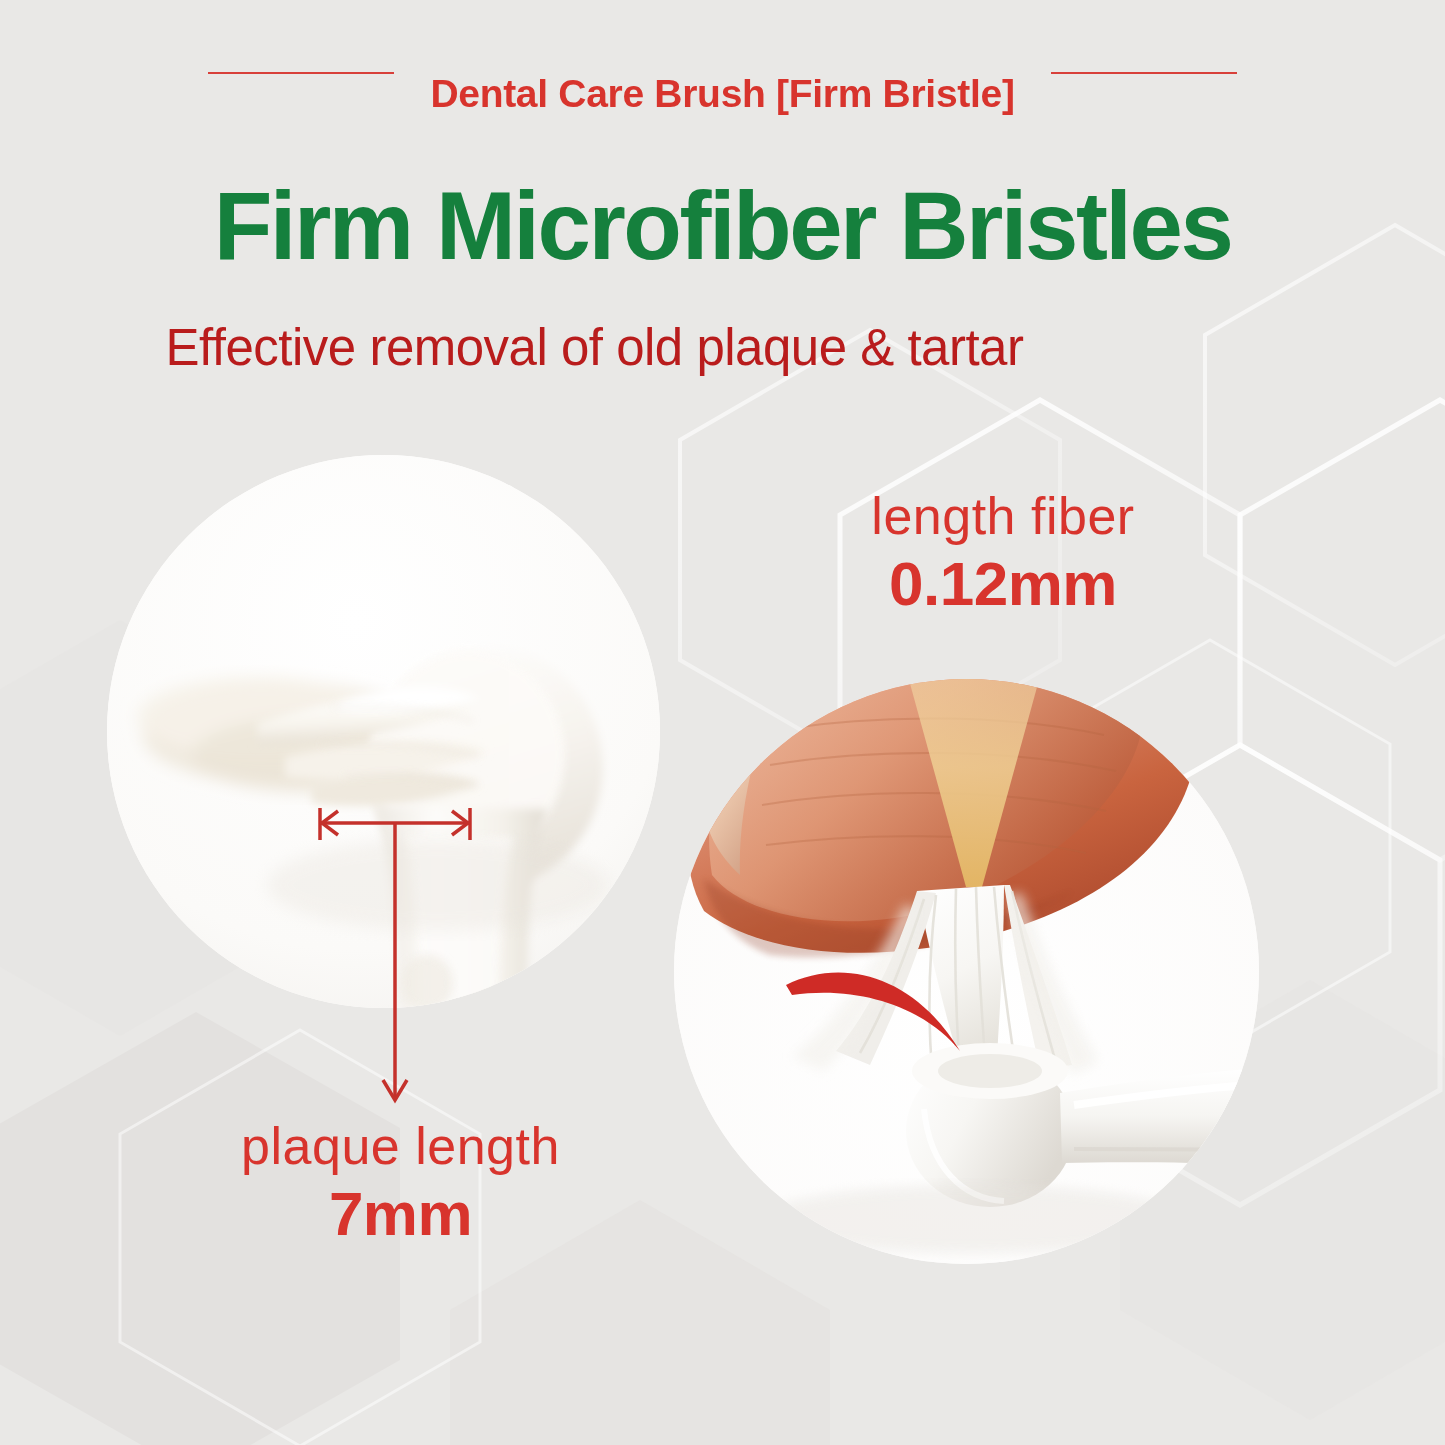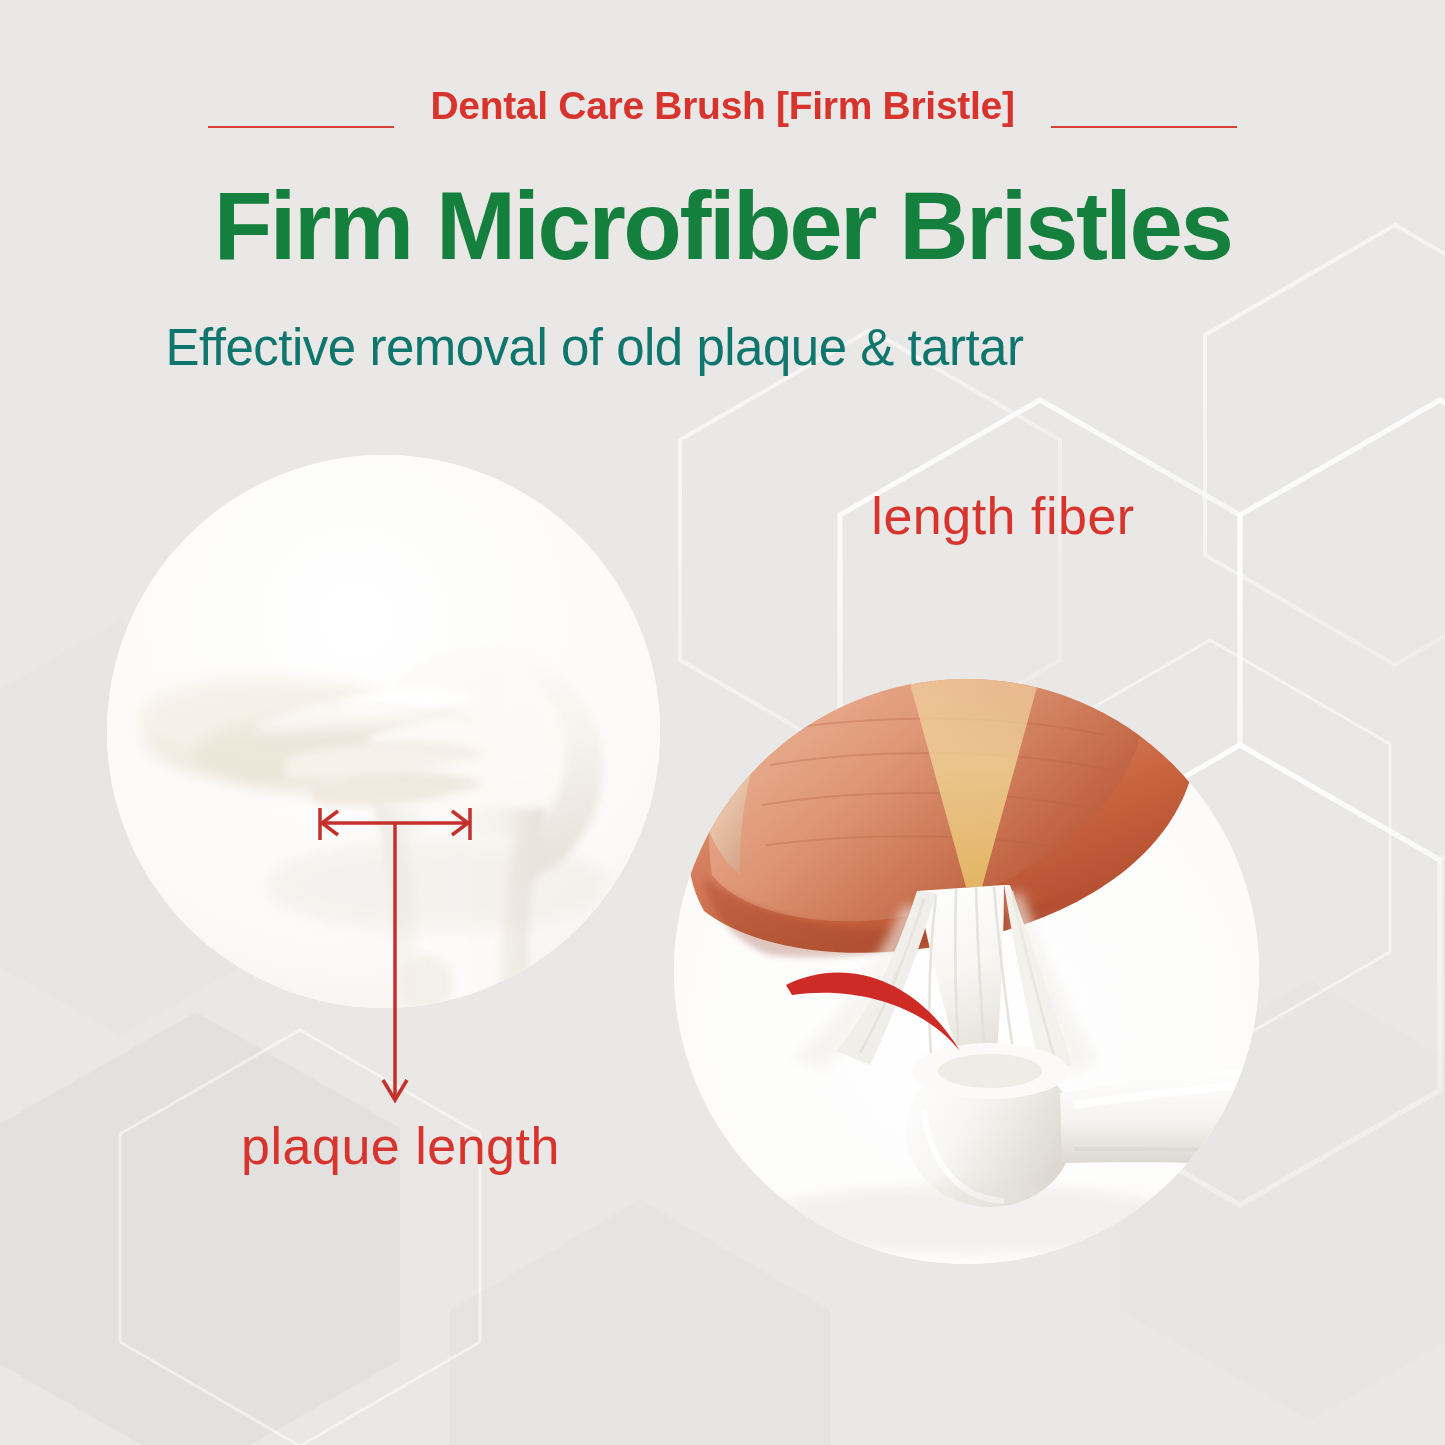--- a/index.html
+++ b/index.html
@@ -24,21 +24,21 @@
   }
 
   
   .eyebrow {
     position: absolute;
     top: 72px;
     left: 0;
     width: 1445px;
     height: 56px;
     display: flex;
-    align-items: flex-end;
+    align-items: flex-start;
     justify-content: center;
     gap: 36px;
   }
   .eyebrow-rule {
     width: 186px;
     height: 2px;
     background: #d8403a;
     flex: none;
   }
   .eyebrow-text {
@@ -62,21 +62,21 @@
     letter-spacing: -2.5px;
     line-height: 1.05;
     white-space: nowrap;
   }
   .subhead {
     position: absolute;
     top: 318px;
     left: 0;
     width: 1189px;
     text-align: center;
-    color: #0f766e;
+    color: #b91c1c;
     font-size: 51px;
     font-weight: 300;
     letter-spacing: -0.5px;
     white-space: nowrap;
   }
 
   
   .photo-circle {
     position: absolute;
     border-radius: 50%;
@@ -374,19 +374,21 @@
       <polyline points="452,811 468,823 452,835"></polyline>
 
       <line x1="395" y1="823" x2="395" y2="1098"></line>
 
       <polyline points="383,1080 395,1100 407,1080"></polyline>
     </g>
   </svg>
 
   <div id="micro-fiber-callout" class="callout">
     <div class="cap">length fiber</div>
+    <div class="val">0.12mm</div>
   </div>
 
   <div id="fiber-length-callout" class="callout">
     <div class="cap">plaque length</div>
+    <div class="val">7mm</div>
   </div>
 
 </div>
 
 </body></html>

